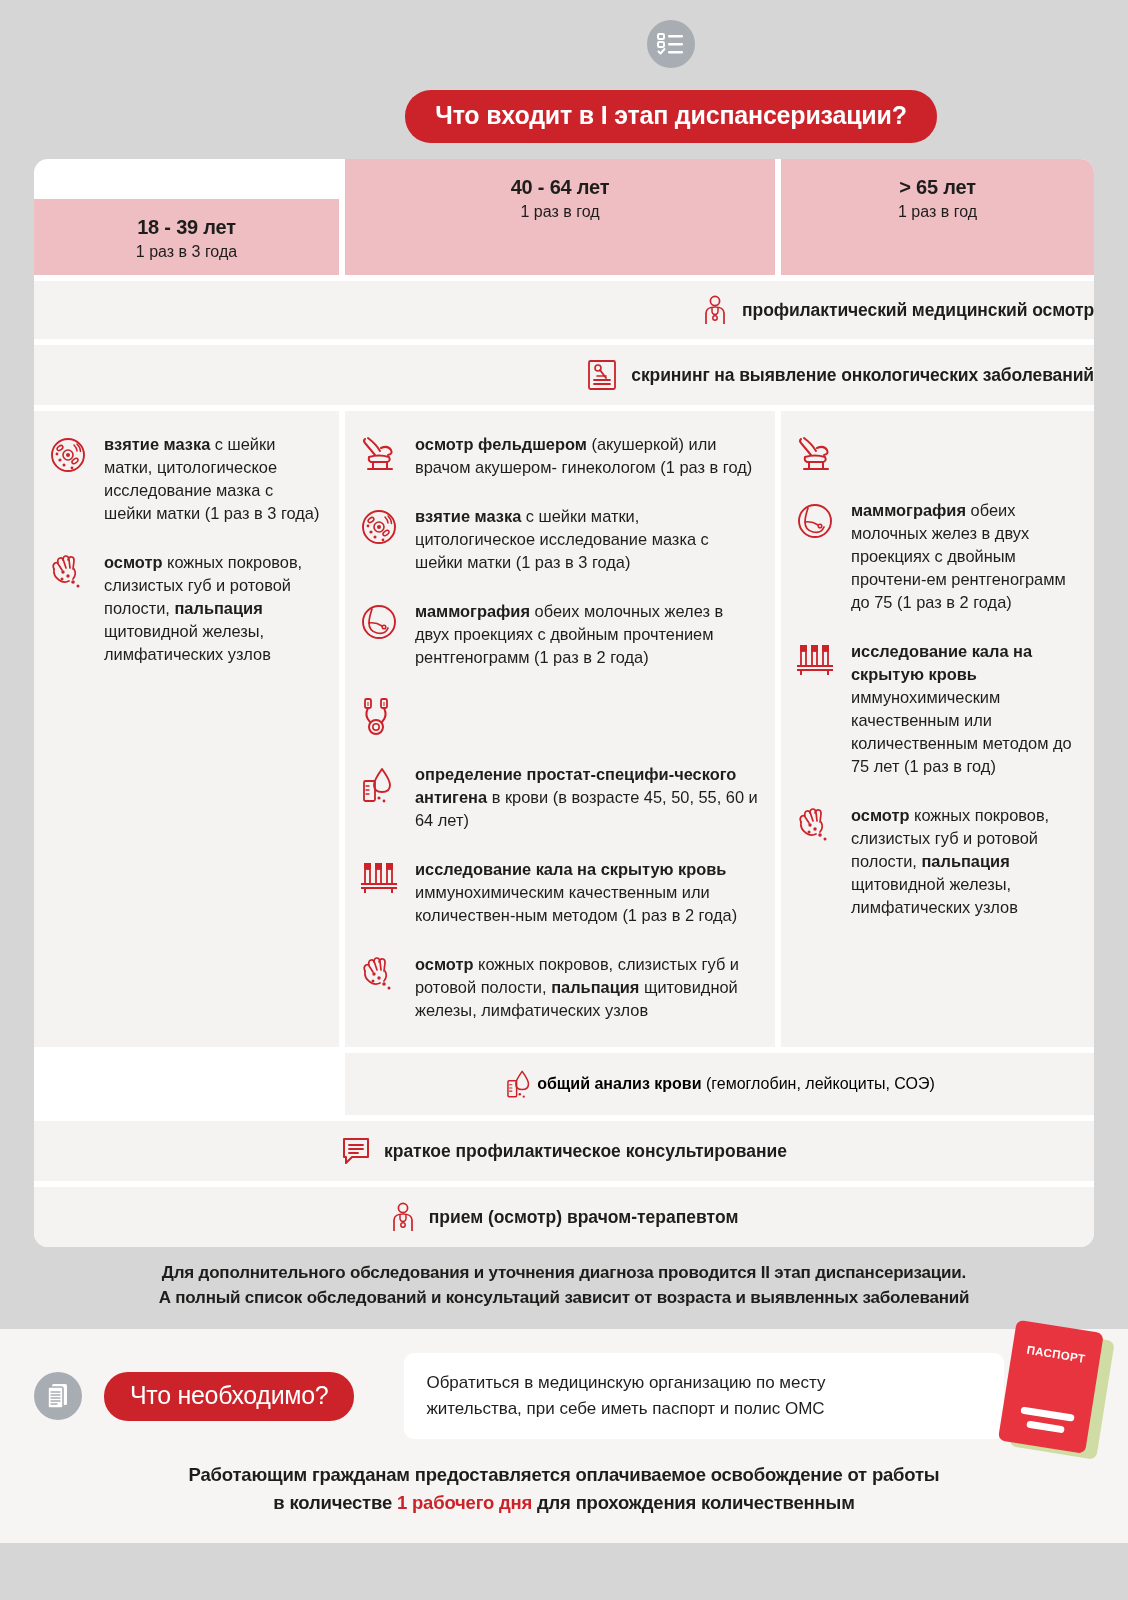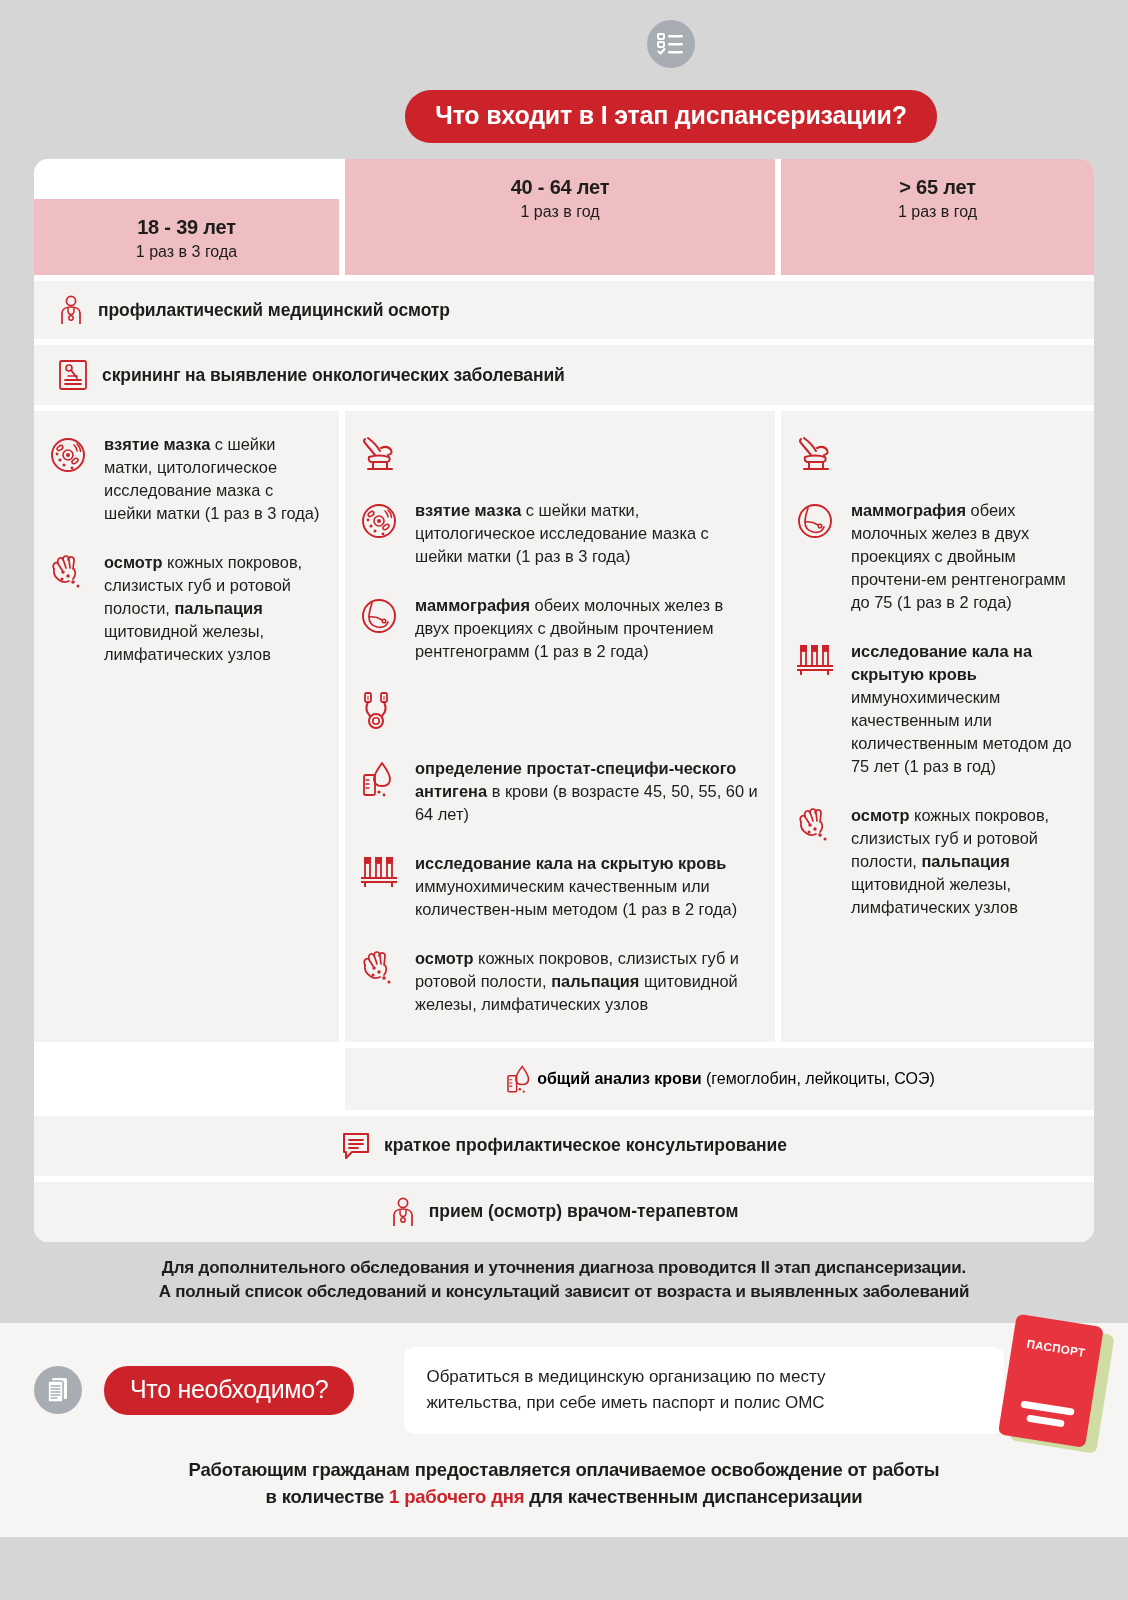--- a/index.html
+++ b/index.html
@@ -63,21 +63,21 @@
   }
 
   .band {
     background: #f4f3f1;
     display: flex;
     align-items: center;
     gap: 14px;
     padding: 14px 0;
     margin-top: 6px;
   }
-  .band.center { justify-content: flex-start; padding-left: 24px; }
+  .band.center { justify-content: flex-end; padding-left: 24px; }
   .band .band-text {
     font-size: 17.5px; font-weight: bold; color: #1d1d1b;
     letter-spacing: -0.1px;
   }
 
   
   .cols { display: flex; gap: 6px; margin-top: 6px; }
   .col { background: #f4f3f1; padding: 22px 14px 26px; }
   .col.c1 { width: 305px; }
   .col.c2 { width: 430px; }
@@ -305,20 +305,21 @@
           <span class="ico">
             <svg width="42" height="38" viewBox="0 0 42 38">
               <path d="M6 4 q-2 2 0 4 L16 20" fill="none" stroke="#cc2229" stroke-width="2" stroke-linecap="round"></path>
               <path d="M9 3 q8 6 12 13" fill="none" stroke="#cc2229" stroke-width="2" stroke-linecap="round"></path>
               <path d="M22 13 q7-3 10 2 q2 4-3 5" fill="none" stroke="#cc2229" stroke-width="2" stroke-linecap="round"></path>
               <path d="M10 22 q10-3 20 0 q2 4-2 5 H12 q-3-1-2-5z" fill="none" stroke="#cc2229" stroke-width="2" stroke-linejoin="round"></path>
               <path d="M14 28 v5 M28 28 v5" stroke="#cc2229" stroke-width="2" stroke-linecap="round"></path>
               <path d="M9 34 h24" stroke="#cc2229" stroke-width="2" stroke-linecap="round"></path>
             </svg>
           </span>
+          <span class="txt"><b>осмотр фельдшером</b><span> (акушеркой) или врачом акушером- гинекологом  (1 раз в год)</span></span>
         </div>
 
         <div class="item">
           <span class="ico">
             <svg width="40" height="40" viewBox="0 0 40 40">
               <circle cx="20" cy="20" r="16" fill="none" stroke="#cc2229" stroke-width="1.9"></circle>
               <circle cx="20" cy="20" r="5" fill="none" stroke="#cc2229" stroke-width="1.6"></circle>
               <circle cx="20" cy="20" r="2" fill="#cc2229"></circle>
               <ellipse cx="12" cy="13" rx="3.2" ry="2" fill="none" stroke="#cc2229" stroke-width="1.5" transform="rotate(-35 12 13)"></ellipse>
               <ellipse cx="27" cy="26" rx="3.4" ry="2" fill="none" stroke="#cc2229" stroke-width="1.5" transform="rotate(-35 27 26)"></ellipse>
@@ -542,18 +543,18 @@
       </span>
       <div class="need-pill">Что необходимо?</div>
       <div class="need-box">
         <div>Обратиться  в медицинскую организацию по месту</div>
         <div>жительства, при себе иметь паспорт и полис ОМС</div>
       </div>
     </div>
 
     <div class="bottom-note">
       <div>Работающим гражданам предоставляется оплачиваемое освобождение от работы</div>
-      <div><span>в количестве </span><span class="hl">1 рабочего дня</span><span> для качественным диспансеризации</span></div>
+      <div><span>в количестве </span><span class="hl">1 рабочего дня</span><span> для прохождения количественным</span></div>
     </div>
 
   </div>
 
 </div>
 
 </body></html>

